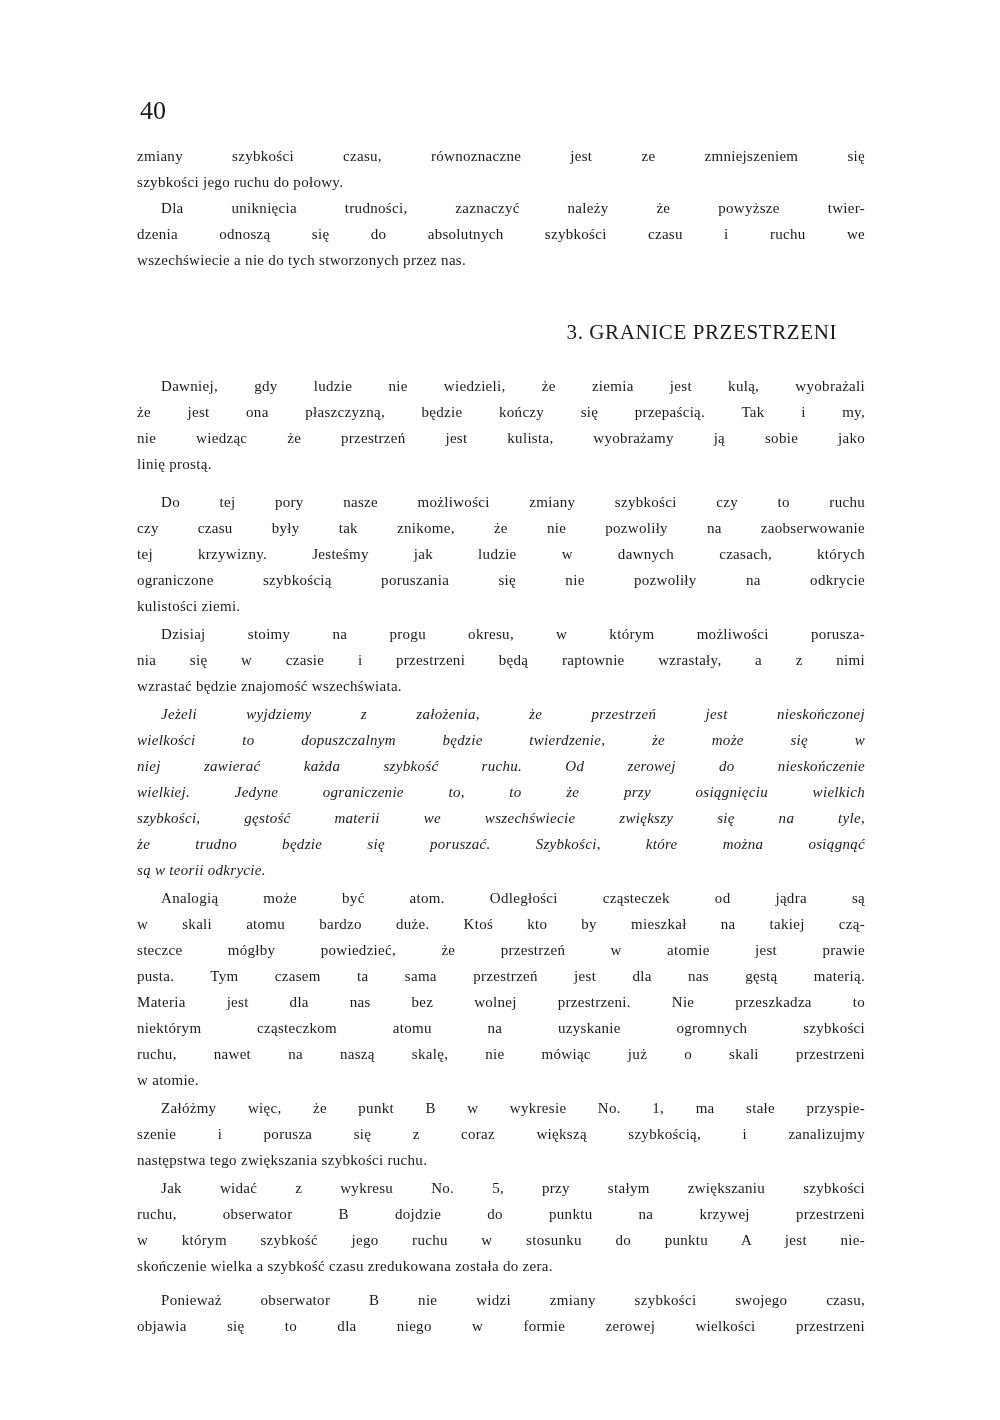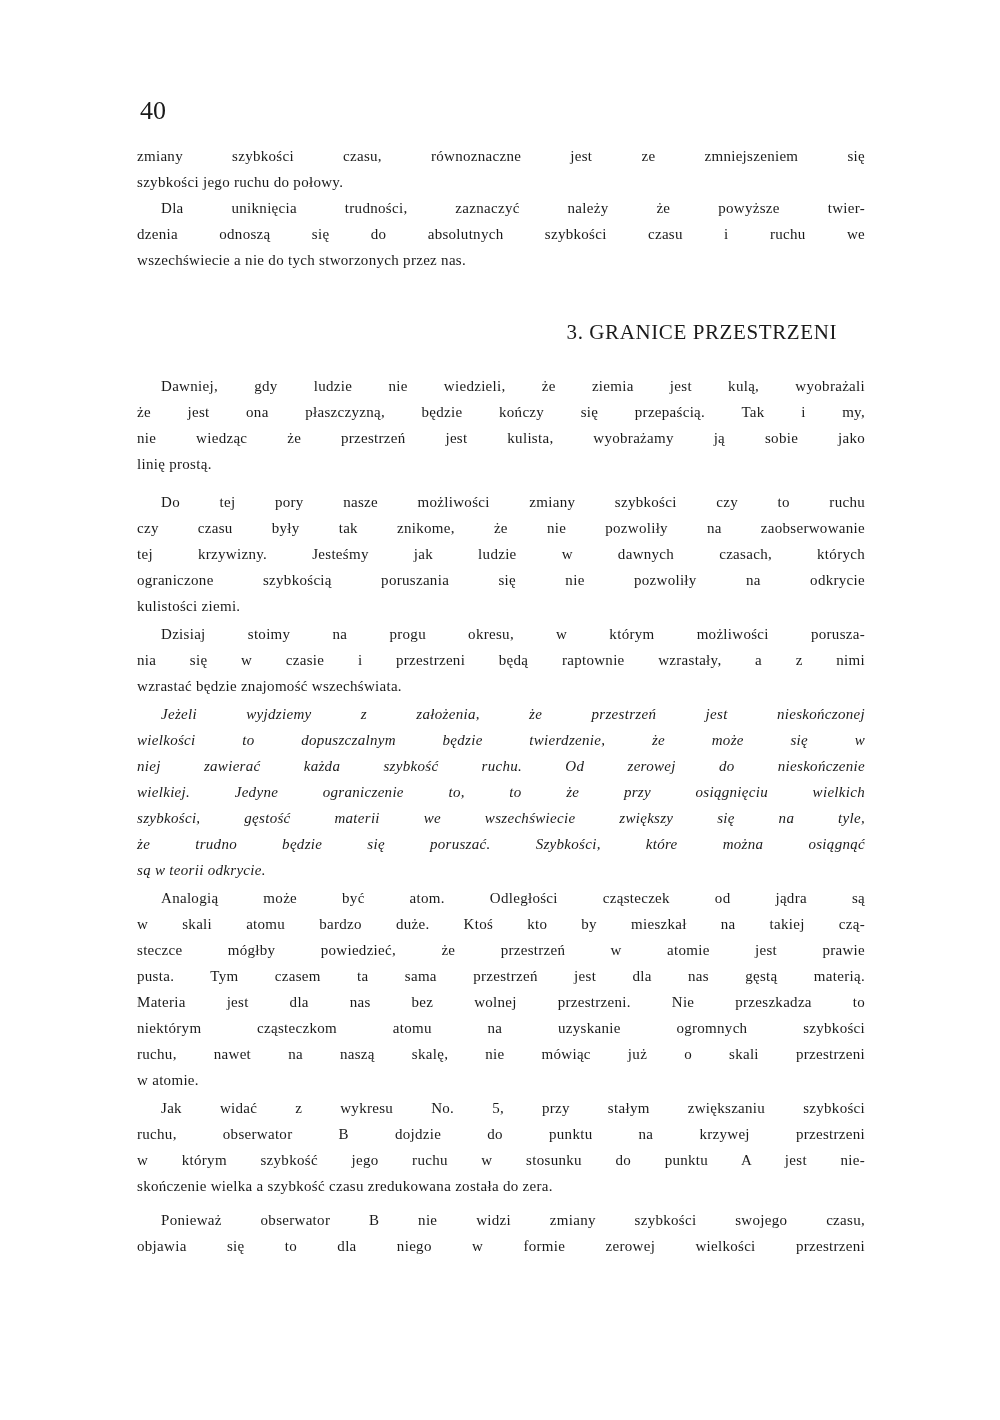--- a/index.html
+++ b/index.html
@@ -66,20 +66,25 @@
         <span class="line indent">Analogią może być atom. Odległości cząsteczek od jądra są</span>
         <span class="line">w skali atomu bardzo duże. Ktoś kto by mieszkał na takiej czą-</span>
         <span class="line">steczce mógłby powiedzieć, że przestrzeń w atomie jest prawie</span>
         <span class="line">pusta. Tym czasem ta sama przestrzeń jest dla nas gęstą materią.</span>
         <span class="line">Materia jest dla nas bez wolnej przestrzeni. Nie przeszkadza to</span>
         <span class="line">niektórym cząsteczkom atomu na uzyskanie ogromnych szybkości</span>
         <span class="line">ruchu, nawet na naszą skalę, nie mówiąc już o skali przestrzeni</span>
         <span class="line last">w atomie.</span>
       </div>
       <div style="margin-top: 2px;">
+        <span class="line indent">Załóżmy więc, że punkt B w wykresie No. 1, ma stałe przyspie-</span>
+        <span class="line">szenie i porusza się z coraz większą szybkością, i zanalizujmy</span>
+        <span class="line last">następstwa tego zwiększania szybkości ruchu.</span>
+      </div>
+      <div style="margin-top: 2px;">
         <span class="line indent">Jak widać z wykresu No. 5, przy stałym zwiększaniu szybkości</span>
         <span class="line">ruchu, obserwator B dojdzie do punktu na krzywej przestrzeni</span>
         <span class="line">w którym szybkość jego ruchu w stosunku do punktu A jest nie-</span>
         <span class="line last">skończenie wielka a szybkość czasu zredukowana została do zera.</span>
       </div>
       <div style="margin-top: 8px;">
         <span class="line indent">Ponieważ obserwator B nie widzi zmiany szybkości swojego czasu,</span>
         <span class="line">objawia się to dla niego w formie zerowej wielkości przestrzeni</span>
       </div>
     </div>

